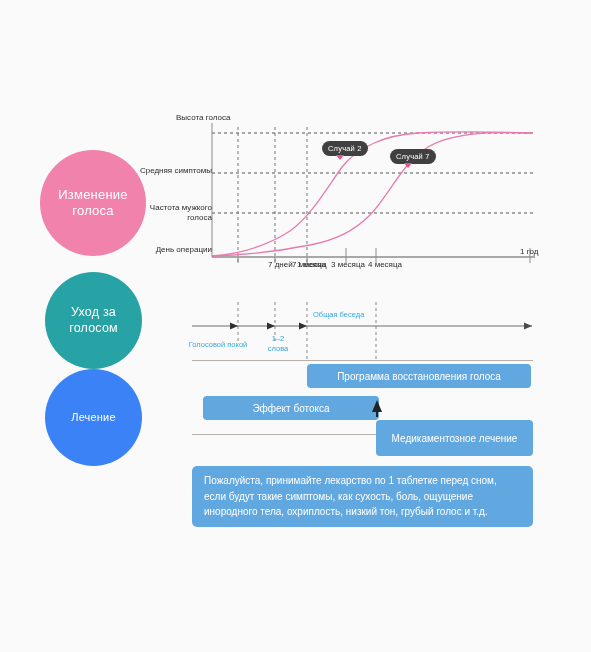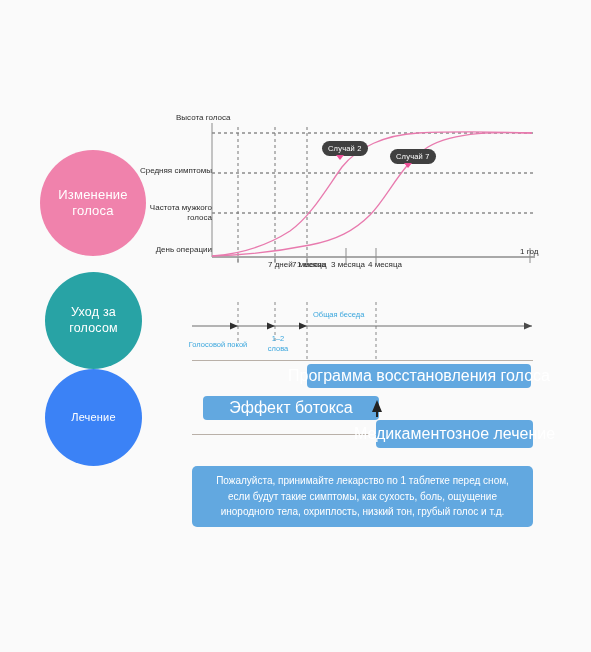--- a/index.html
+++ b/index.html
@@ -49,32 +49,32 @@
   #timeline{position:absolute;left:150px;top:290px;width:400px;height:250px;}
   .tl-phase{
     position:absolute;font-size:7.5px;color:#3aa6dd;text-align:center;
     line-height:1.3;white-space:nowrap;
   }
   .tl-phase.above{color:#3aa6dd;}
 
   
   .bar{
     position:absolute;background:#62a8e0;border-radius:4px;
-    color:#fff;font-size:16px;display:flex;align-items:center;
+    color:#fff;font-size:10px;display:flex;align-items:center;
     justify-content:center;box-sizing:border-box;padding:0 8px;
     white-space:nowrap;
   }
   #bar-voice-program{left:307px;top:364px;width:224px;height:24px;}
   #bar-botox{left:203px;top:396px;width:176px;height:24px;}
-  #bar-medication{left:376px;top:420px;width:157px;height:28px;}
+  #bar-medication{left:376px;top:420px;width:157px;height:36px;}
 
   #note-box{
     position:absolute;left:192px;top:466px;width:341px;height:61px;
     background:#62a8e0;border-radius:5px;color:#fff;
-    font-size:10px;line-height:1.55;text-align:center;
+    font-size:10px;line-height:1.55;text-align:left;
     display:flex;align-items:center;justify-content:center;
     padding:4px 12px;box-sizing:border-box;
   }
 
   .hline{position:absolute;height:1px;background:#b9b0a8;}
   #sep-1{left:192px;top:360px;width:341px;}
   #sep-2{left:192px;top:434px;width:341px;}
 </style>
 </head>
 <body>

